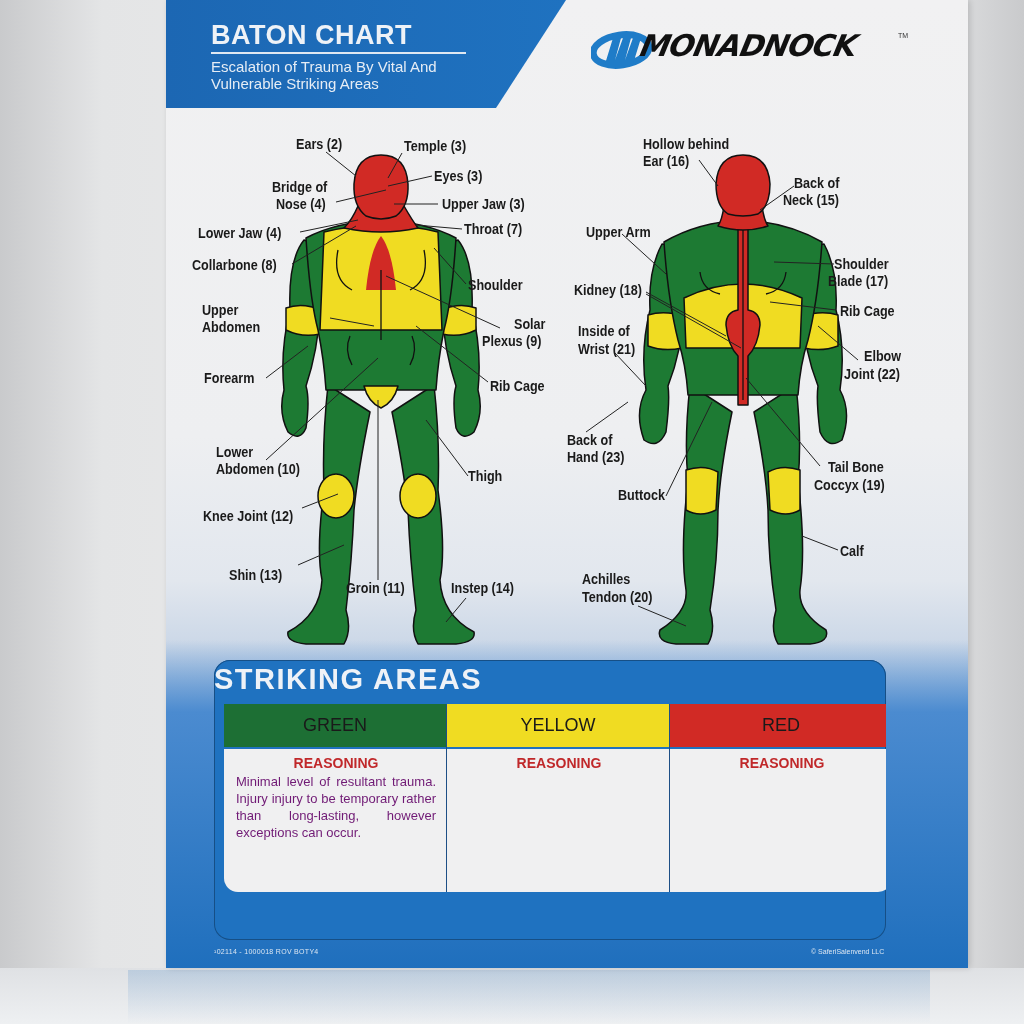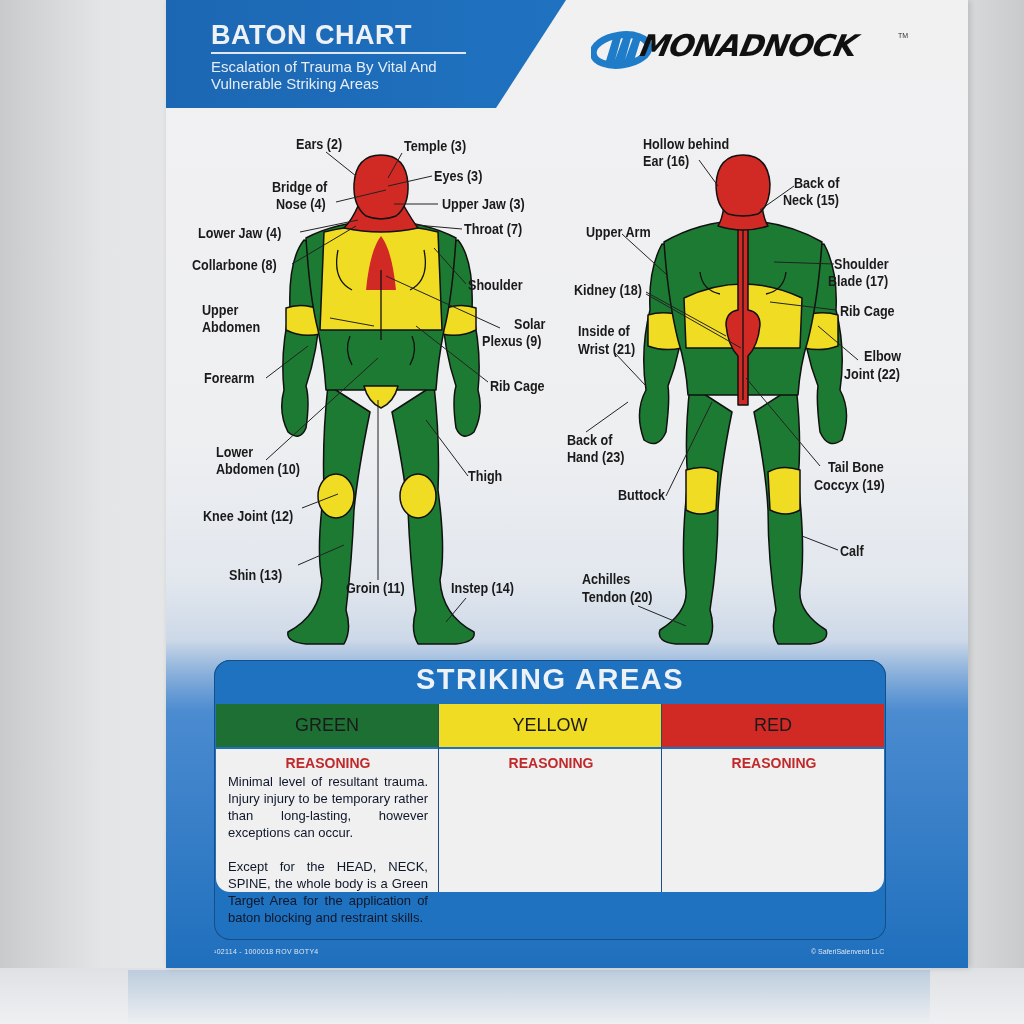--- a/index.html
+++ b/index.html
@@ -23,30 +23,30 @@
   .subtitle{position:absolute;left:45px;top:58px;color:#e6edf5;font-size:15px;line-height:17px;width:280px;}
   .logo{position:absolute;left:425px;top:26px;width:320px;height:46px;}
   .logo-word{position:absolute;left:50px;top:2px;font-family:"DejaVu Sans",sans-serif;font-weight:bold;font-style:italic;
     font-size:30px;letter-spacing:-1px;color:#111;transform:skewX(-12deg);}
   .logo-tm{position:absolute;left:307px;top:6px;font-size:7px;color:#333;}
   .figure{position:absolute;}
   .lbl{position:absolute;font-family:"Liberation Sans",sans-serif;font-weight:bold;font-size:14px;line-height:17px;color:#1a1a1a;white-space:nowrap;transform:scaleX(.9);transform-origin:left top;}
   .leaders{position:absolute;left:0;top:0;width:802px;height:660px;pointer-events:none;}
   .panel{position:absolute;left:48px;top:660px;width:672px;height:280px;border-radius:16px;overflow:hidden;
     background:#1f72c0;box-shadow:0 0 0 1px #164f86 inset;}
-  .panel-title{position:absolute;left:0;top:3px;width:672px;text-align:center;color:#eef2f7;font-weight:bold;font-size:29px;letter-spacing:1.5px;}
-  .cols{position:absolute;left:2px;top:44px;width:668px;height:188px;display:flex;}
+  .panel-title{position:absolute;left:0;top:3px;width:672px;text-align:left;color:#eef2f7;font-weight:bold;font-size:29px;letter-spacing:1.5px;}
+  .cols{position:absolute;left:10px;top:44px;width:668px;height:188px;display:flex;}
   .col{flex:1;position:relative;border-right:1px solid #1d4f86;}
   .col:last-child{border-right:none;}
   .col-head{height:43px;display:flex;align-items:center;justify-content:center;font-size:18px;color:#1a1a1a;}
   .col-body{position:absolute;left:0;top:45px;right:0;bottom:0;background:#f0f0f1;padding:6px 10px 0 12px;box-sizing:border-box;}
   .col:first-child .col-body{border-bottom-left-radius:14px;}
   .col:last-child .col-body{border-bottom-right-radius:14px;}
   .reason-h{text-align:center;color:#c0282a;font-weight:bold;font-size:14px;margin-bottom:2px;}
-  .reason-t{font-size:13px;line-height:17px;color:#0f172a;text-align:justify;}
+  .reason-t{font-size:13px;line-height:17px;color:#701a75;text-align:justify;}
   .reason-t2{margin-top:17px;}
   .footer-l{position:absolute;left:48px;top:948px;font-size:7px;color:#dbe6f2;letter-spacing:.3px;}
   .footer-r{position:absolute;left:645px;top:948px;font-size:7px;color:#dbe6f2;}
 </style>
 </head>
 <body>
 
 <div class="floor"></div>
 <div class="reflect"></div>
 
@@ -206,21 +206,20 @@
   <div class="lbl" style="left:416px;top:589px">Tendon (20)</div>
 
   <div class="panel">
     <div class="panel-title">STRIKING AREAS</div>
     <div class="cols">
       <div class="col">
         <div class="col-head" style="background:#1d6f34;">GREEN</div>
         <div class="col-body">
           <div class="reason-h">REASONING</div>
           <div class="reason-t">Minimal level of resultant trauma. Injury injury to be temporary rather than long-lasting, however exceptions can occur.</div>
-          <div class="reason-t reason-t2">Except for the HEAD, NECK, SPINE, the whole body is a Green Target Area for the application of baton blocking and restraint skills.</div>
         </div>
       </div>
       <div class="col">
         <div class="col-head" style="background:#f0dc22;">YELLOW</div>
         <div class="col-body">
           <div class="reason-h">REASONING</div>
         </div>
       </div>
       <div class="col">
         <div class="col-head" style="background:#d12a25;text-align:center;">RED</div>

